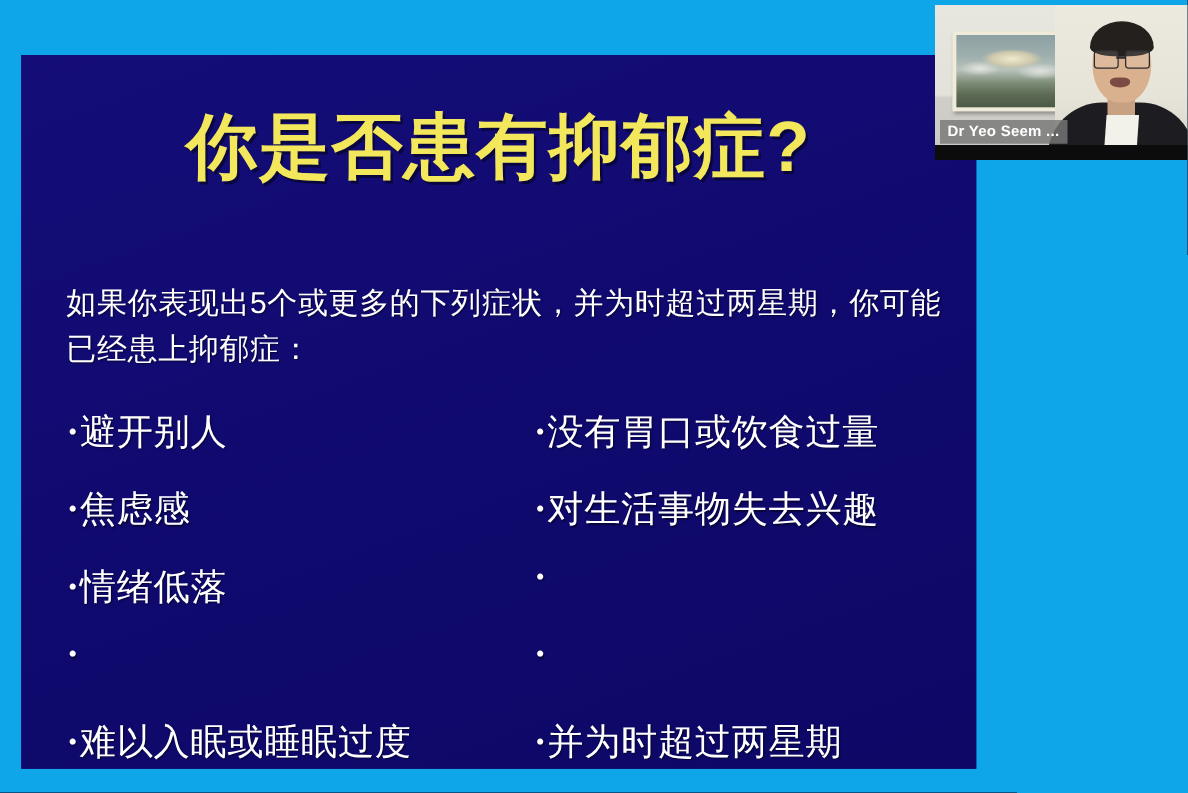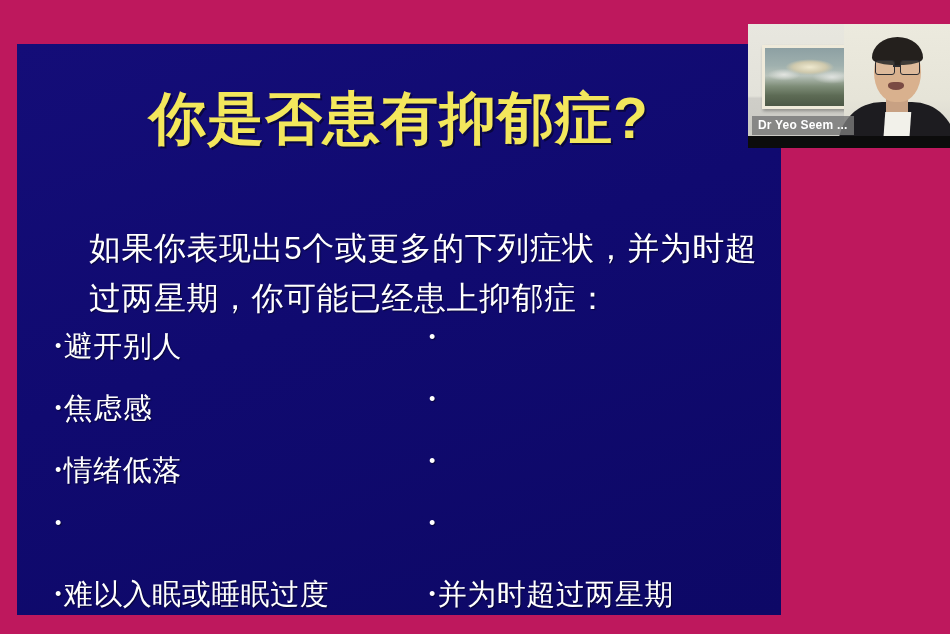--- a/index.html
+++ b/index.html
@@ -11,21 +11,21 @@
     width: 950px;
     height: 634px;
     overflow: hidden;
     font-family: "Liberation Sans", "DejaVu Sans", sans-serif;
   }
 
   #screen {
     position: relative;
     width: 950px;
     height: 634px;
-    background: #be185d;
+    background: #0ea5e9;
   }
 
   
   #slide {
     position: absolute;
     left: 17px;
     top: 44px;
     width: 764px;
     height: 571px;
     background: #100a70;
@@ -47,26 +47,25 @@
     text-shadow: 2px 2px 0 rgba(0,0,0,0.45);
     white-space: nowrap;
   }
 
   #slide-intro {
     position: absolute;
     left: 36px;
     top: 180px;
     width: 700px;
     color: #ffffff;
-    font-size: 32px;
+    font-size: 24px;
     font-weight: 400;
     line-height: 1.55;
     letter-spacing: 0.5px;
     text-shadow: 1px 1px 1px rgba(0,0,0,0.5);
-    margin-left: 36px;
   }
 
   #symptom-columns {
     position: absolute;
     left: 0;
     top: 288px;
     width: 764px;
     height: 280px;
   }
 
@@ -99,21 +98,20 @@
 
   
   #video-tile {
     position: absolute;
     left: 748px;
     top: 4px;
     width: 202px;
     height: 124px;
     overflow: hidden;
     background: #1a1a1a;
-    margin-top: 20px;
   }
 
   
   #video-wall {
     position: absolute;
     inset: 0;
     background: linear-gradient(180deg, #e8e7df 0%, #e3e2da 58%, #cfcec8 60%, #c9c8c2 100%);
   }
 
   
@@ -288,23 +286,25 @@
         </div>
         <div class="symptom-item">
           <span class="symptom-bullet">•</span>
           <span>难以入眠或睡眠过度</span>
         </div>
       </div>
 
       <div id="symptom-col-right" class="symptom-col">
         <div class="symptom-item">
           <span class="symptom-bullet">•</span>
-        </div>
-        <div class="symptom-item">
-          <span class="symptom-bullet">•</span>
+          <span>没有胃口或饮食过量</span>
+        </div>
+        <div class="symptom-item">
+          <span class="symptom-bullet">•</span>
+          <span>对生活事物失去兴趣</span>
         </div>
         <div class="symptom-item">
           <span class="symptom-bullet">•</span>
         </div>
         <div class="symptom-item">
           <span class="symptom-bullet">•</span>
         </div>
         <div class="symptom-item">
           <span class="symptom-bullet">•</span>
           <span>并为时超过两星期</span>

